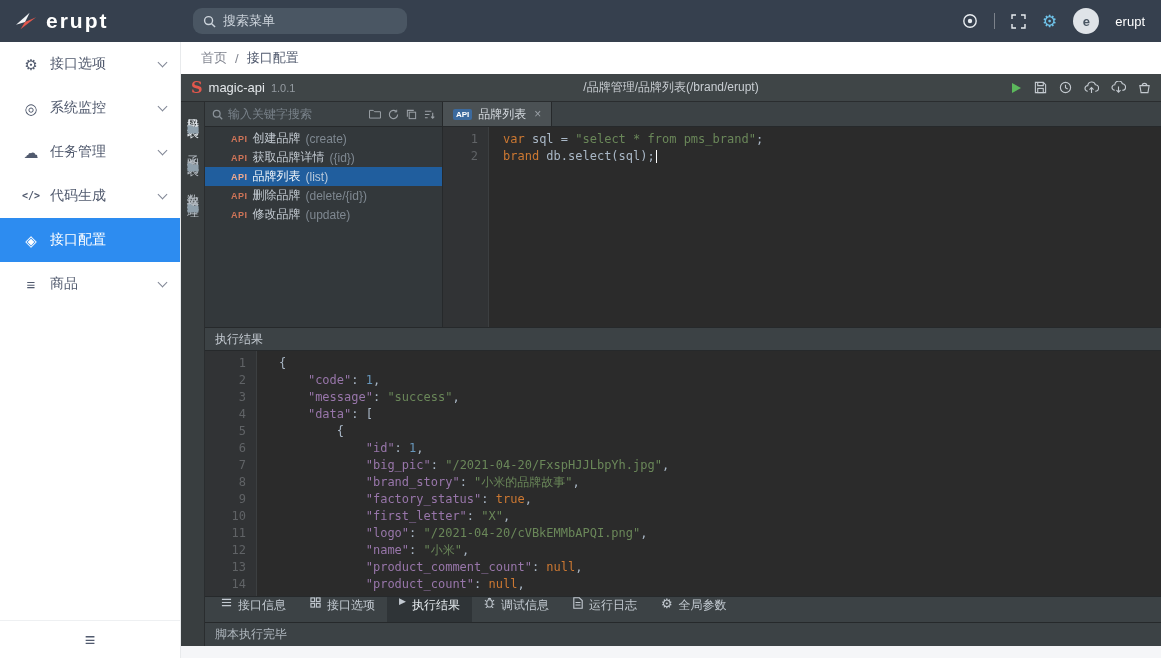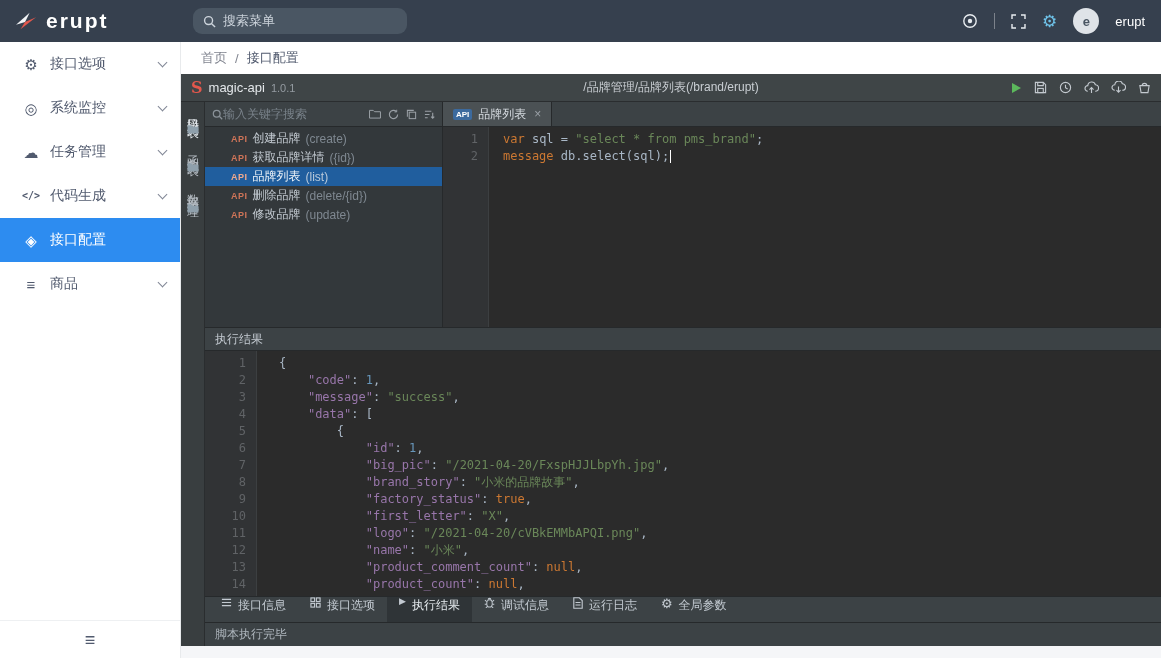--- a/index.html
+++ b/index.html
@@ -45,21 +45,21 @@
   .mbody { flex:1; display:flex; min-height:0; }
   .vstrip { width:24px; background:#393e40; border-right:1px solid #2a2d2f; display:flex; flex-direction:column; align-items:center; padding-top:6px; gap:12px; flex:none; }
   .vtab { display:flex; flex-direction:column; align-items:center; gap:4px; cursor:pointer; }
   .vlabel { writing-mode:vertical-rl; text-orientation:upright; font-size:12px; letter-spacing:3px; color:#b8bfc6; }
   .vtab.active .vlabel { color:#e8edf1; }
 
   .mmain { flex:1; display:flex; flex-direction:column; min-width:0; }
   .mtop { height:225px; display:flex; flex:none; }
 
   .tree { width:238px; background:#33383b; border-right:1px solid #26292b; display:flex; flex-direction:column; flex:none; }
-  .tree-search { height:25px; background:#3c4245; border-bottom:1px solid #26292b; display:flex; align-items:center; padding:0 7px; flex:none; }
+  .tree-search { height:25px; background:#3c4245; border-bottom:1px solid #26292b; display:flex; align-items:center; gap:5px; padding:0 7px; flex:none; }
   .ts-placeholder { flex:1; color:#79828a; font-size:12px; }
   .ts-icons { display:flex; gap:7px; align-items:center; }
   .tree-list { flex:1; padding-top:2px; }
   .trow { height:19px; display:flex; align-items:center; gap:5px; font-size:12px; color:#c3cad1; padding-left:8px; white-space:nowrap; cursor:pointer; }
   .trow.item { padding-left:26px; }
   .tname {}
   .tpath { color:#7f8891; }
   .trow.selected { background:#205e9e; color:#eef3f8; }
   .trow.selected .tpath { color:#b9c9da; }
   .api-badge { font-size:9px; font-weight:bold; color:#ce7458; letter-spacing:.5px; }
@@ -331,21 +331,21 @@
                 <span class="etab-close">×</span>
               </div>
             </div>
             <div class="code-wrap">
               <div class="gutter gutter-e" id="editor-gutter">
                   <div class="ln">1</div>
                   <div class="ln">2</div>
                 </div>
               <div class="code" id="editor-code">
                   <div class="cl"><span class="tk-kw">var</span><span class="tk-pl"> sql = </span><span class="tk-str">"select * from pms_brand"</span><span class="tk-pl">;</span></div>
-                  <div class="cl"><span class="tk-kw">message</span><span class="tk-pl"> db.select(sql);</span><span class="tk-caret"></span></div>
+                  <div class="cl"><span class="tk-kw">brand</span><span class="tk-pl"> db.select(sql);</span><span class="tk-caret"></span></div>
                 </div>
             </div>
           </div>
         </div>
 
         <div class="result">
           <div class="result-head">
             <span>执行结果</span>
           </div>
           <div class="result-body">

